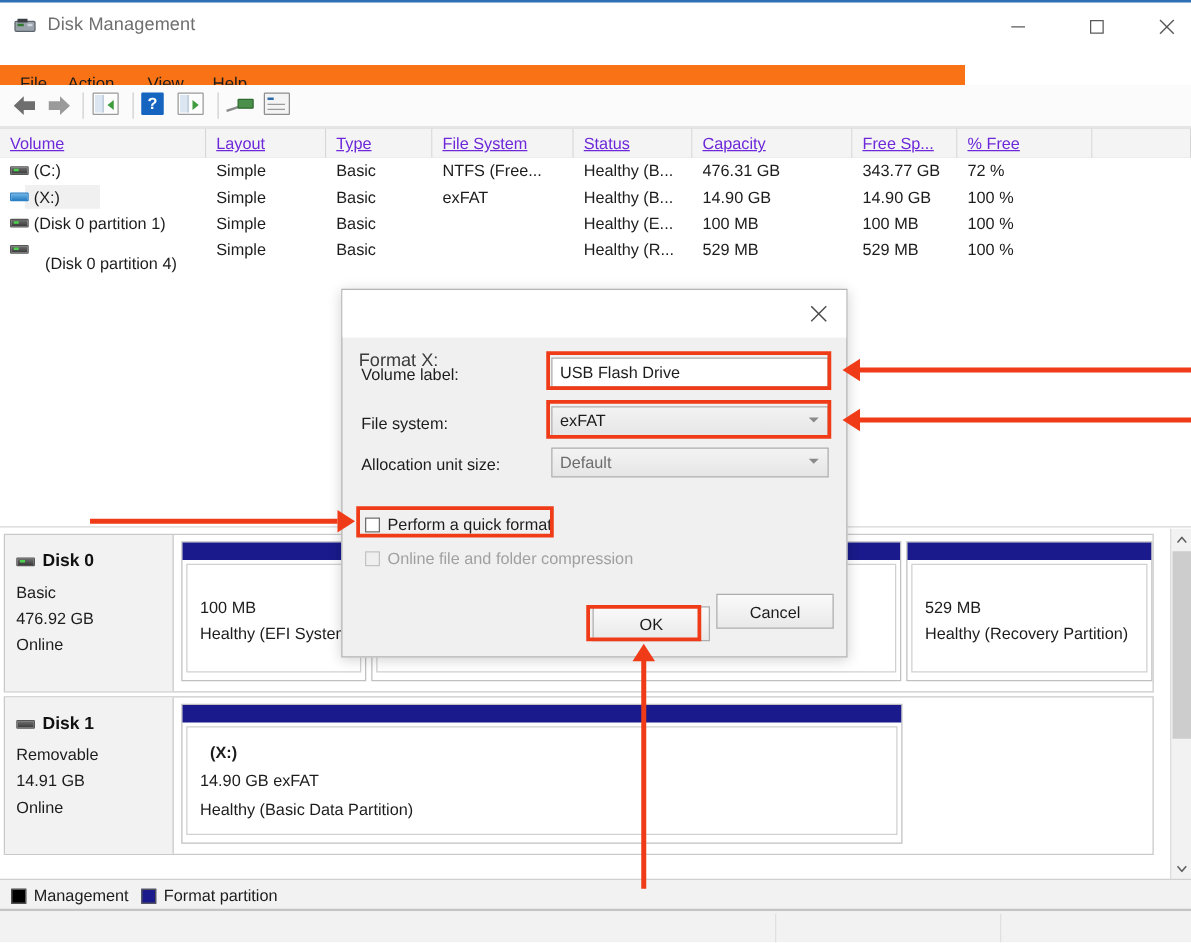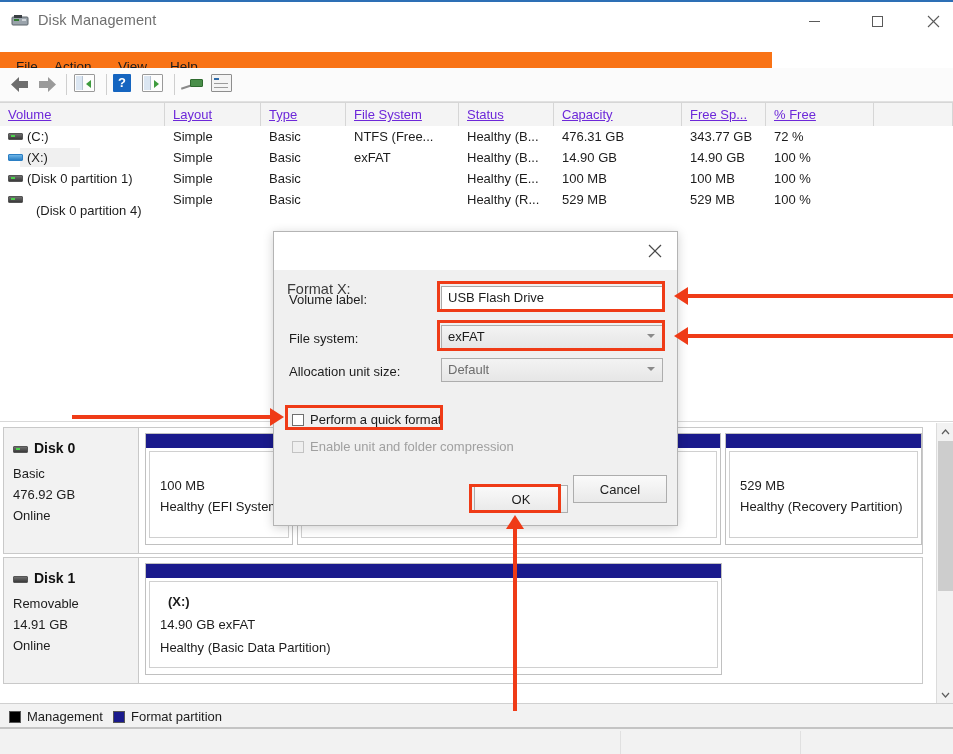--- a/index.html
+++ b/index.html
@@ -577,21 +577,21 @@
       <span class="sel-caret"></span>
     </div>
 
     <div class="cbx-row" style="left:18px; top:180px;">
       <span class="cbx"></span>
       <span class="cbx-lb">Perform a quick format</span>
     </div>
 
     <div class="cbx-row" style="left:18px; top:207px;">
       <span class="cbx dis"></span>
-      <span class="cbx-lb dis">Enable unit and folder compression</span>
+      <span class="cbx-lb dis">Online file and folder compression</span>
     </div>
 
     <div class="dlg-btn" style="left:200px; top:253px;">OK</div>
     <div class="dlg-btn" style="left:299px; top:243px;">Cancel</div>
   </div>
 
   <div class="hl" style="left:437px; top:281px; width:228px; height:31px;"></div>
 
   <div class="hl" style="left:437px; top:320px; width:228px; height:31px;"></div>
 

